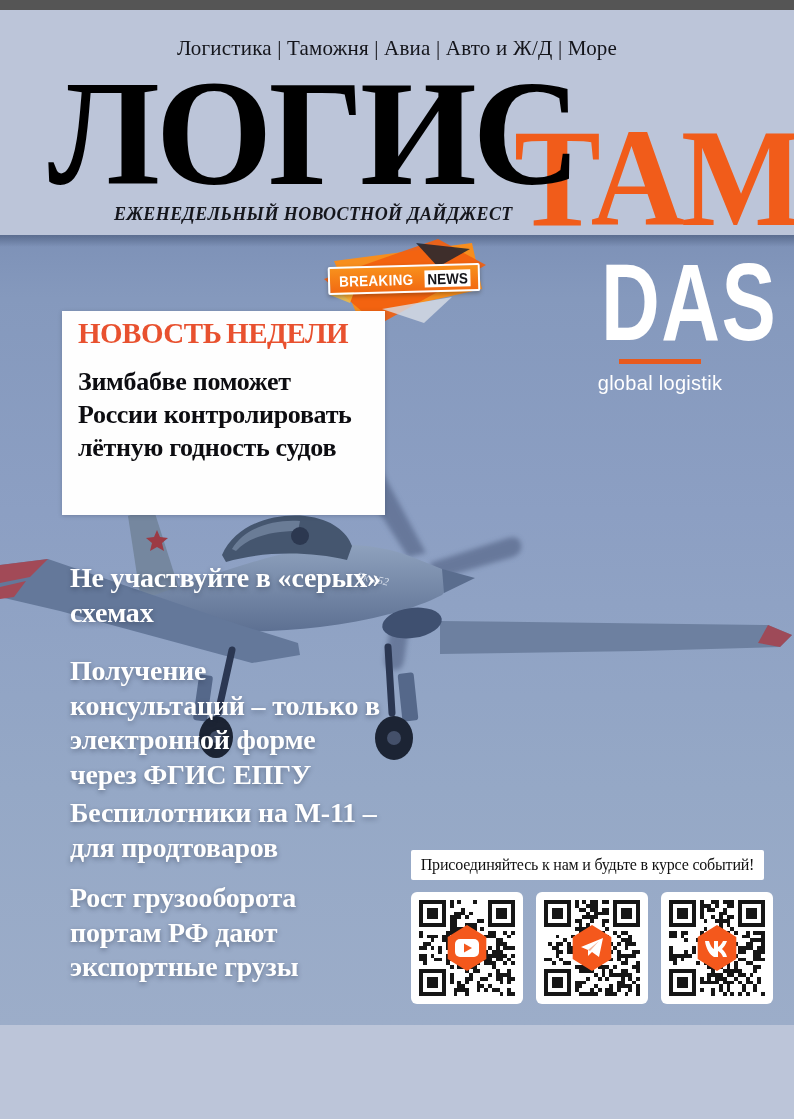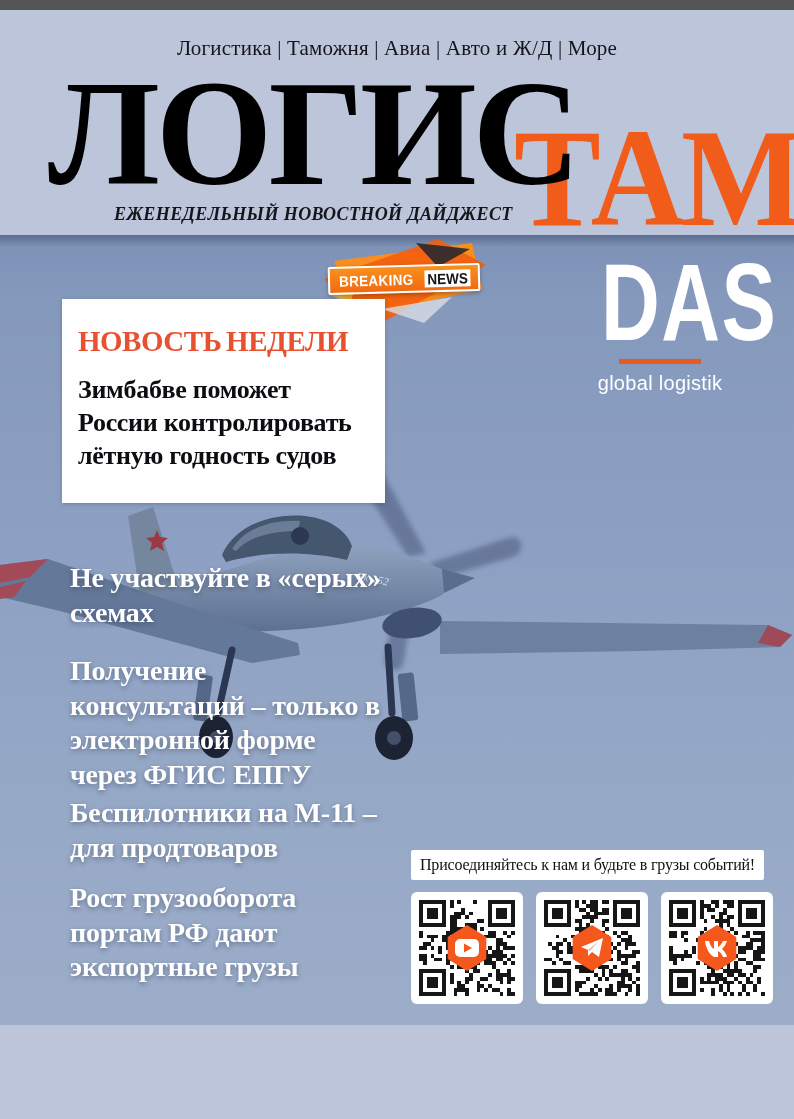--- a/index.html
+++ b/index.html
@@ -44,22 +44,22 @@
 
   
   .das-logo { position:absolute; left:570px; top:240px; width:180px; text-align:center; z-index:5;
               font-family:"Liberation Sans", sans-serif; }
   .das-name { display:inline-block; font-size:110px; line-height:.95; font-weight:700;
               color:#fff; letter-spacing:2px; transform:scaleX(.74); transform-origin:center; }
   .das-rule { width:82px; height:5px; background:#e85a1d; margin:4px auto 8px auto; }
   .das-sub { font-size:20px; font-weight:400; color:#fff; letter-spacing:.3px; }
 
   
-  .feature-box { position:absolute; left:62px; top:289px; width:323px; height:204px; z-index:6;
-                 background:#fefefe; padding:26px 16px; box-shadow:0 1px 4px rgba(30,40,60,.25); }
+  .feature-box { position:absolute; left:62px; top:301px; width:323px; height:204px; z-index:6;
+                 background:#fefefe; padding:6px 16px; box-shadow:0 1px 4px rgba(30,40,60,.25); }
   .feature-label { color:#e8512f; font-size:29px; font-weight:700; letter-spacing:-.5px; word-spacing:-2px; }
   .feature-headline { margin-top:15px; color:#0d0d11; font-size:26px; line-height:1.27;
                       font-weight:700; white-space:pre-line; letter-spacing:-.3px; }
 
   
   .headline { position:absolute; z-index:6; color:#fff; font-size:28px; line-height:1.24;
               font-weight:700; white-space:pre-line; letter-spacing:-.2px;
               text-shadow:0 2px 5px rgba(25,35,55,.4); }
   .hl-0 { left:70px; top:551px; width:380px; }
   .hl-1 { left:70px; top:644px; width:360px; }
@@ -184,21 +184,21 @@
   <div class="headline hl-1">Получение
 консультаций – только в
 электронной форме
 через ФГИС ЕПГУ</div>
   <div class="headline hl-2">Беспилотники на М-11 –
 для продтоваров</div>
   <div class="headline hl-3">Рост грузооборота
 портам РФ дают
 экспортные грузы</div>
 
-  <div class="join-banner">Присоединяйтесь к нам и будьте в грузы событий!</div>
+  <div class="join-banner">Присоединяйтесь к нам и будьте в курсе событий!</div>
 
   <div class="qr-card qr-0">
     <div class="qr-pattern">
         <svg viewBox="0 0 25 25" shape-rendering="crispEdges">
           <rect x="8" y="0" width="1" height="1" fill="#161616"></rect>
           <rect x="10" y="0" width="1" height="1" fill="#161616"></rect>
           <rect x="14" y="0" width="1" height="1" fill="#161616"></rect>
           <rect x="8" y="1" width="1" height="1" fill="#161616"></rect>
           <rect x="11" y="2" width="1" height="1" fill="#161616"></rect>
           <rect x="9" y="3" width="1" height="1" fill="#161616"></rect>

